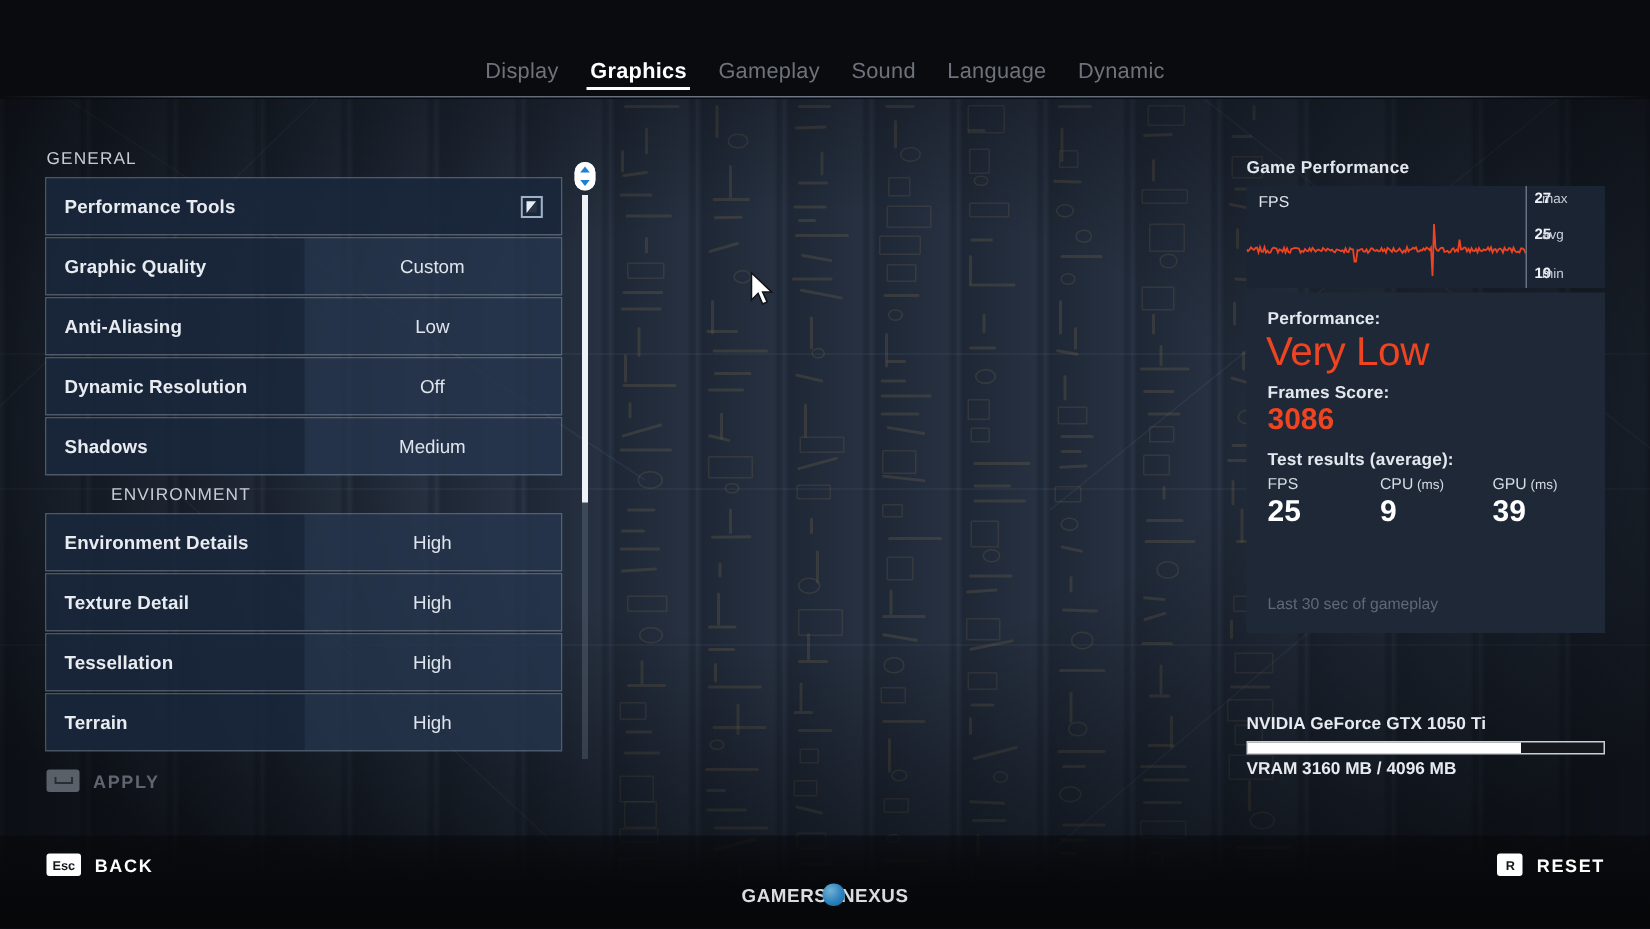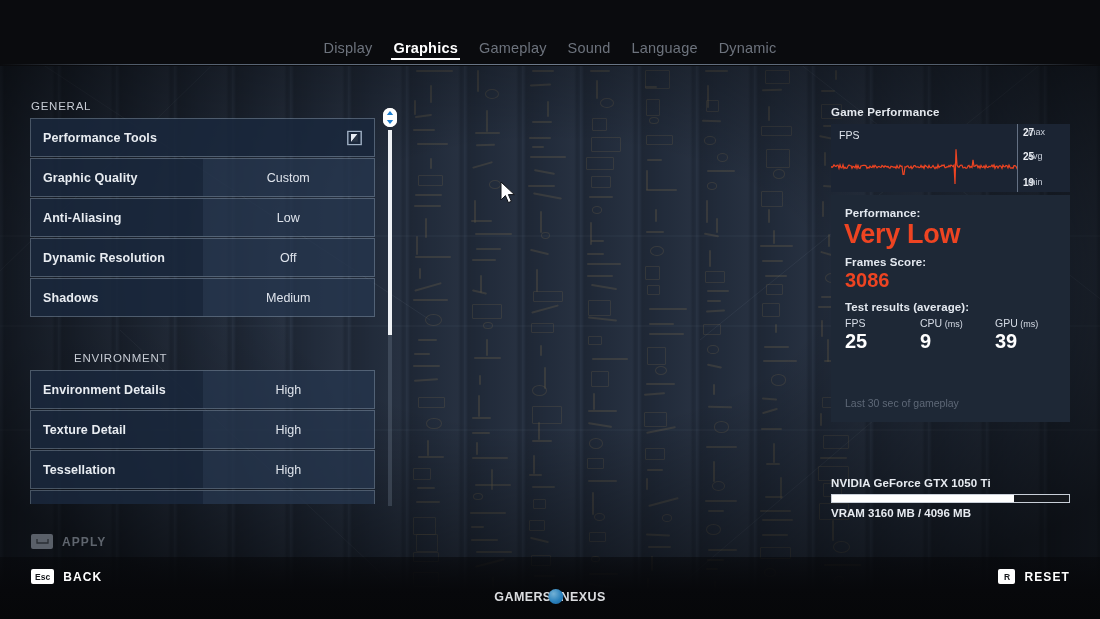--- a/index.html
+++ b/index.html
@@ -126,21 +126,21 @@
     height: 404px;
     overflow: hidden;
   }
   .group-title {
     font-size: 11.5px;
     letter-spacing: 0.75px;
     color: #c7ccd4;
     font-weight: normal;
     margin: 0 0 6px 1px;
   }
-  .group-title.second { margin-top: 35px; padding-left: 43px; }
+  .group-title.second { margin-top: 7px; padding-left: 43px; }
 
   .row {
     position: relative;
     height: 39px;
     margin-bottom: 1px;
     display: flex;
     align-items: stretch;
     border: 1px solid rgba(150,174,200,0.42);
     box-sizing: border-box;
     cursor: pointer;
@@ -251,21 +251,21 @@
     box-sizing: border-box;
     position: relative;
   }
   .res-box .k {
     font-size: 11.5px; color: #e3e8ef; font-weight: bold;
     letter-spacing: 0.1px;
   }
   .res-box .big {
     font-size: 27px;
     color: #ee4422;
-    font-weight: bold;
+    font-weight: normal;
     letter-spacing: -0.3px;
     line-height: 1.05;
     margin: 1px 0 8px -1px;
   }
   .res-box .score {
     font-size: 20px;
     color: #ee4422;
     font-weight: bold;
     line-height: 1.1;
     margin: 1px 0 10px 0;
@@ -326,21 +326,21 @@
   .btn {
     position: absolute;
     display: flex; align-items: center; gap: 9px;
     cursor: pointer;
   }
   .btn .txt {
     font-size: 12px; font-weight: bold; letter-spacing: 1.1px;
     color: #ffffff;
   }
   .btn.disabled .txt { color: #5f656e; }
-  .btn-apply { left: 31px; top: 534px; }
+  .btn-apply { left: 31px; top: 513px; }
   .btn-back  { left: 31px; top: 569px; }
   .btn-reset { right: 30px; top: 569px; }
   .btn-reset .key { min-width: 17px; }
 
   
   .wm {
     position: absolute;
     left: 50%; top: 589px;
     transform: translateX(-50%);
     display: flex; align-items: center;

